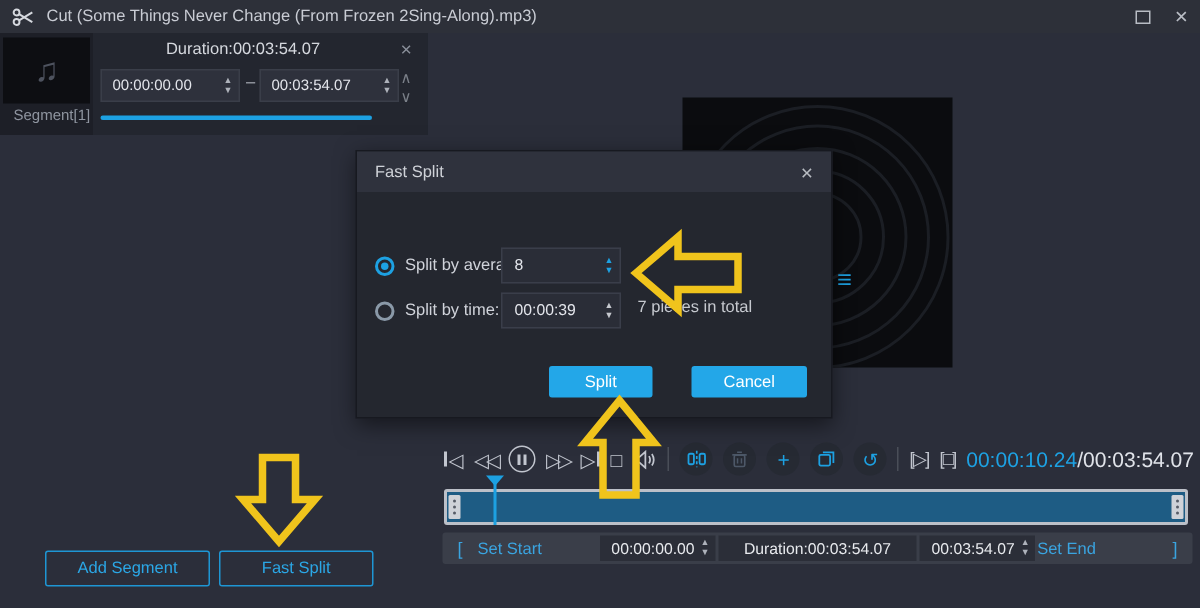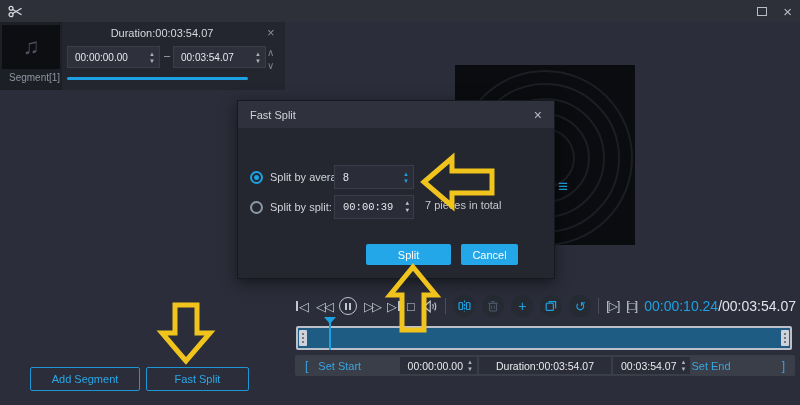--- a/index.html
+++ b/index.html
@@ -100,38 +100,39 @@
   .radio.sel i { display:block; width:5px; height:5px; border-radius:50%; background:#1da1e2; }
   .dlg-row .lbl { color:#d0d3da; font-size:11px; }
   .dlg-input { position:absolute; left:96px; width:80px; height:24px; background:#2a2d37; border:1px solid #3a3e4a;
                display:flex; align-items:center; }
   .dlg-input .val { flex:1; color:#e4e6ec; font-size:10.5px; padding-left:8px; }
   .dlg-input .spincol span { color:#1da1e2; }
   .dlg-input.gray .spincol span { color:#c6c9cf; }
   .dlg-note { position:absolute; left:187px; color:#c6c9cf; font-size:11px; top:4px; }
   .dlg-btn { position:absolute; top:143px; height:21px; background:#23a7e8; border-radius:2px; color:#fff;
              font-size:11px; display:flex; align-items:center; justify-content:center; }
-  .btn-split { left:128px; width:85px; }
-  .btn-cancel { left:223px; width:57px; }
+  .btn-split { left:128px; width:69px; }
+  .btn-cancel { left:223px; width:77px; }
 
   
   .arrows { position:absolute; left:0; top:0; width:800px; height:405px; z-index:9; pointer-events:none; }
 </style>
 </head>
 <body>
 
 <div class="app">
 
   <div class="titlebar">
     <svg width="15" height="13" viewBox="0 0 16 14">
       <circle cx="3.2" cy="3.6" r="2.1" fill="none" stroke="#d6d9df" stroke-width="1.4"></circle>
       <circle cx="3.2" cy="10.4" r="2.1" fill="none" stroke="#d6d9df" stroke-width="1.4"></circle>
       <line x1="5" y1="4.8" x2="14.5" y2="10.5" stroke="#d6d9df" stroke-width="1.4"></line>
       <line x1="5" y1="9.2" x2="14.5" y2="3.5" stroke="#d6d9df" stroke-width="1.4"></line>
     </svg>
+    <span class="title">Cut (Some Things Never Change (From Frozen 2Sing-Along).mp3)</span>
     <div class="win-controls">
       <div class="max-box"></div>
       <span class="win-close">×</span>
     </div>
   </div>
 
   <div class="seg-strip">
     <div class="thumb">
       <span>♫</span>
     </div>
@@ -284,23 +285,23 @@
     <div class="dlg-input" style="top:64px;">
       <span class="val">8</span>
       <span class="spincol">
         <span>▲</span>
         <span>▼</span>
       </span>
     </div>
 
     <div class="dlg-row row2">
       <span class="radio"></span>
-      <span class="lbl">Split by split:</span>
-    </div>
-    <div class="dlg-input gray" style="top:94px;font-family:Liberation Mono, monospace;">
+      <span class="lbl">Split by time:</span>
+    </div>
+    <div class="dlg-input gray" style="top:94px;">
       <span class="val">00:00:39</span>
       <span class="spincol">
         <span>▲</span>
         <span>▼</span>
       </span>
     </div>
     <span class="dlg-note" style="top:98px;">7 pieces in total</span>
 
     <div class="dlg-btn btn-split">Split</div>
     <div class="dlg-btn btn-cancel">Cancel</div>

